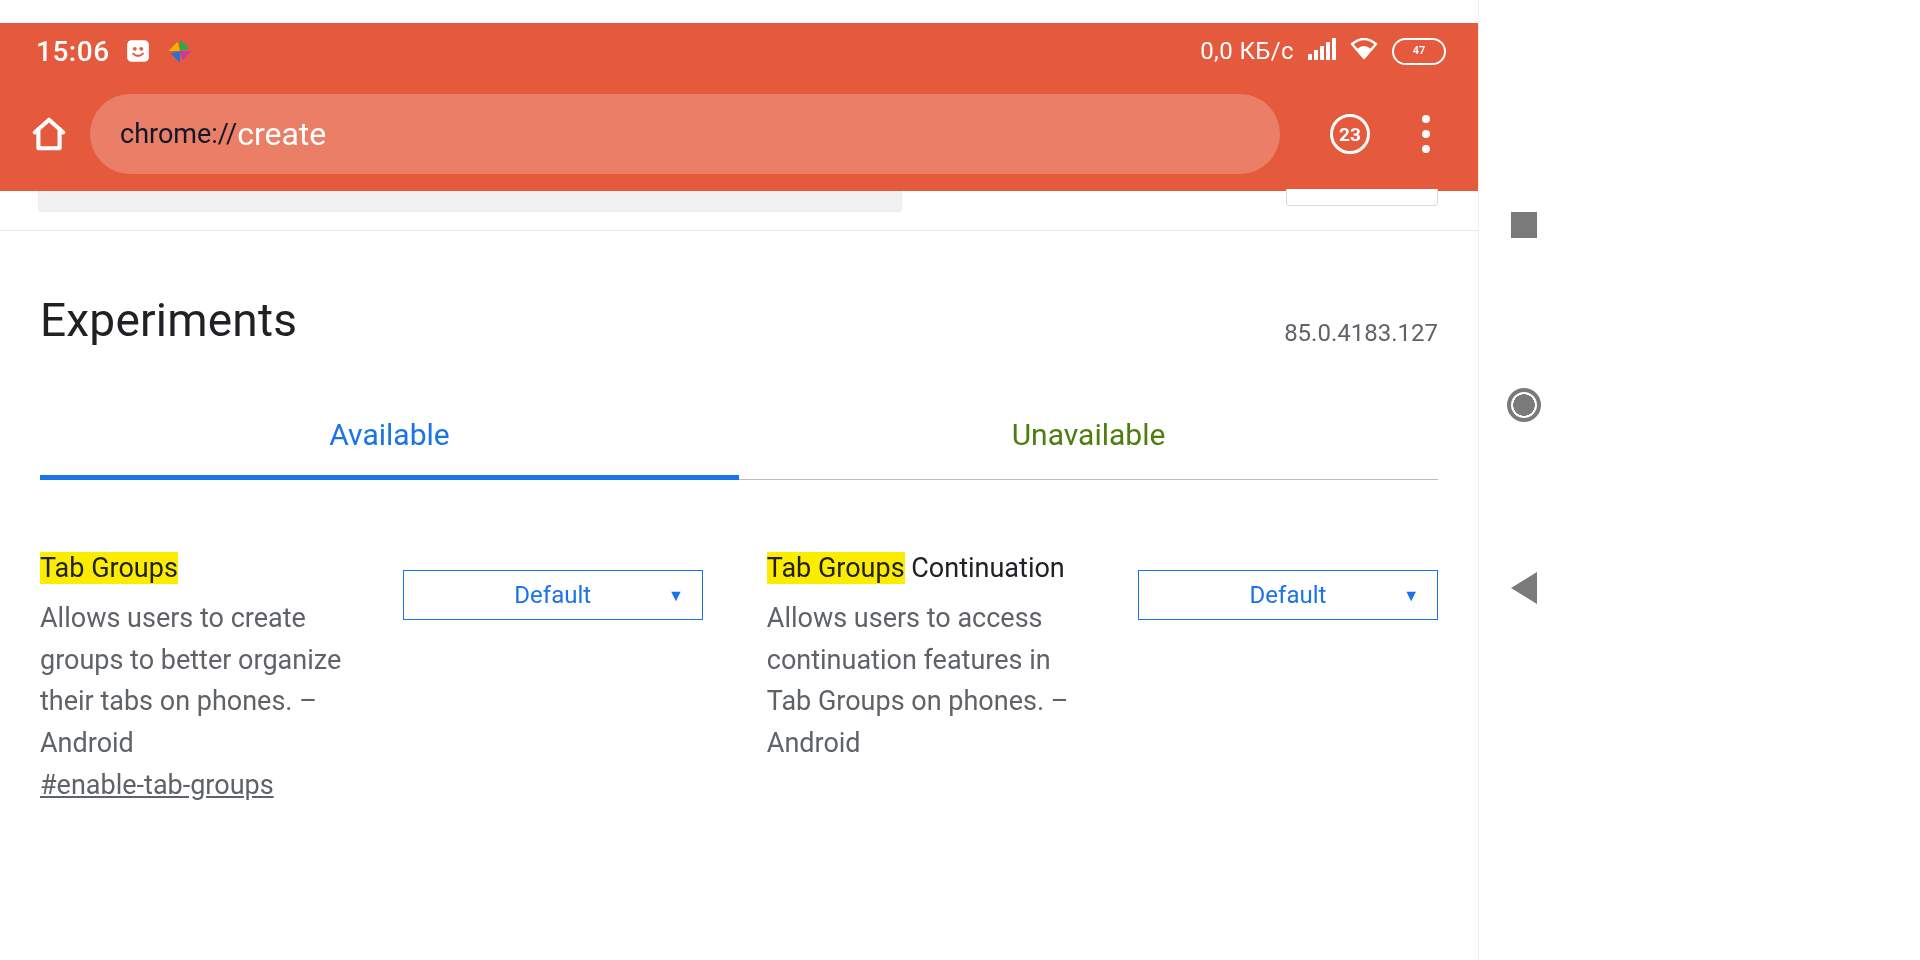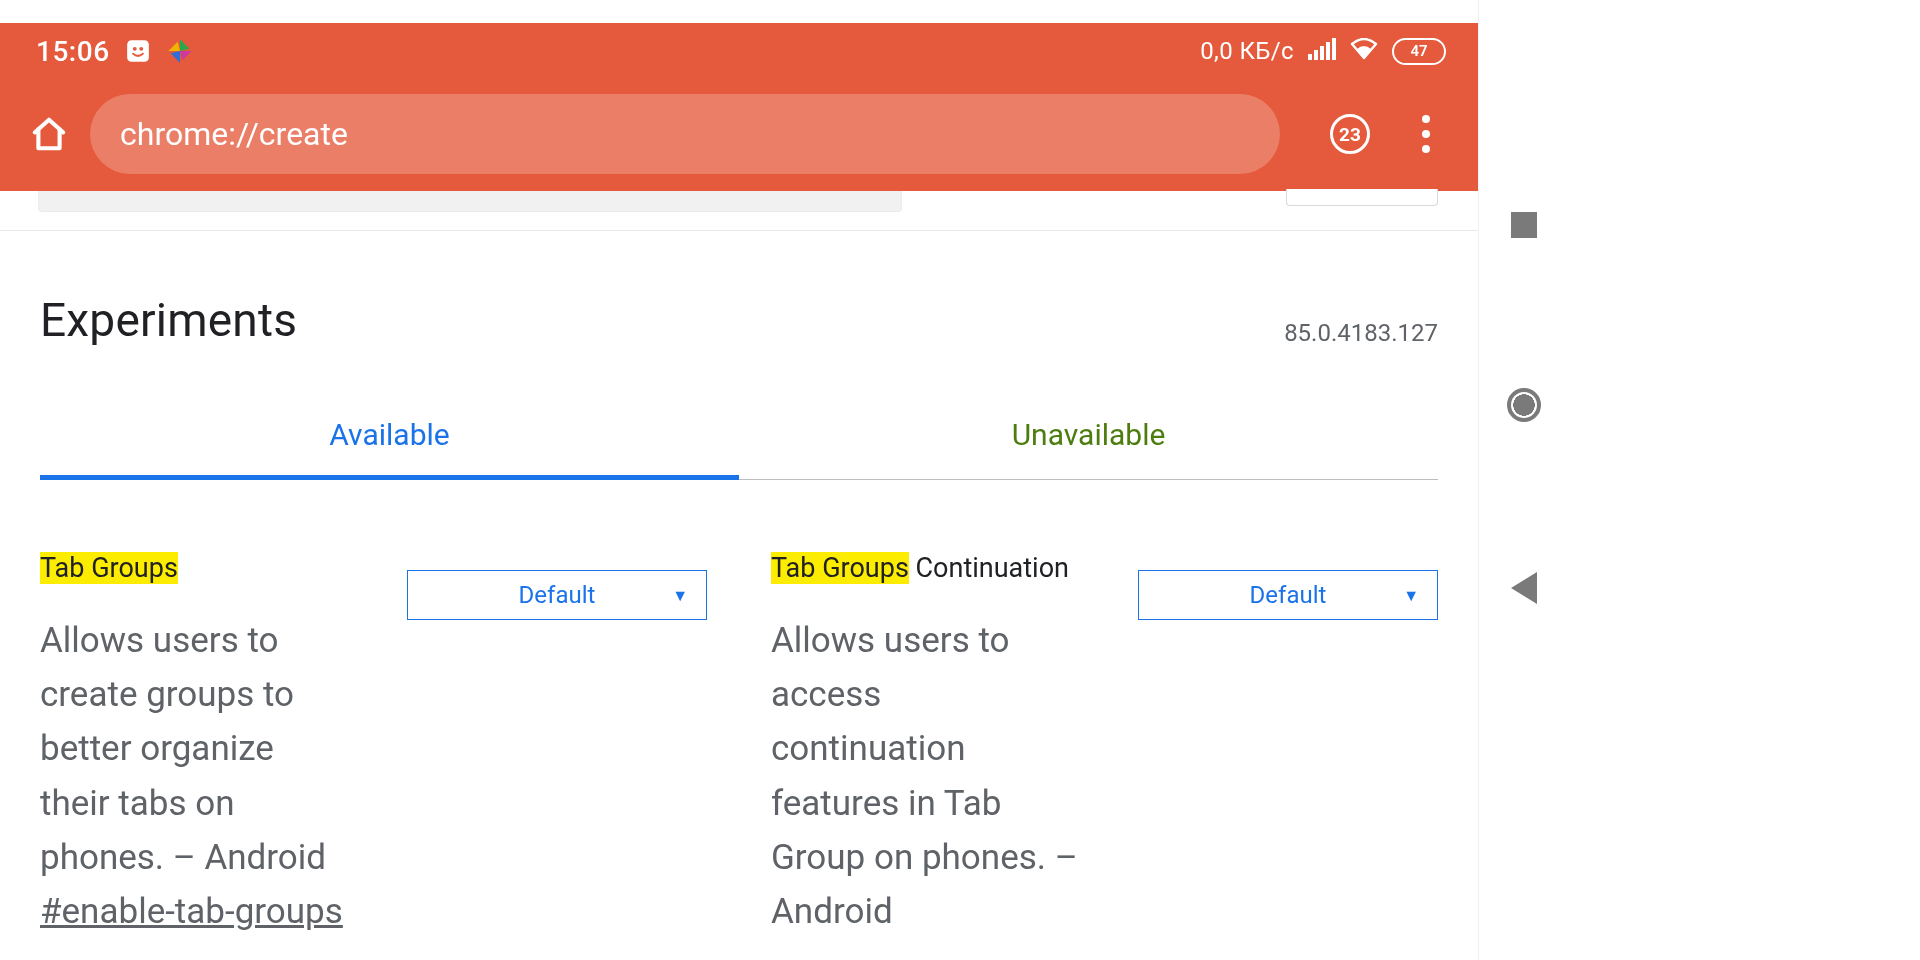--- a/index.html
+++ b/index.html
@@ -13,28 +13,28 @@
   .sb-left { display:flex; align-items:center; gap:14px; }
   .sb-time { font-size:28px; font-weight:500; letter-spacing:.5px; }
   .sb-ico { width:28px; height:28px; display:flex; align-items:center; justify-content:center; }
   .smiley svg { width:26px; height:26px; }
   .files svg { width:30px; height:30px; }
 
   .sb-right { display:flex; align-items:center; gap:14px; }
   .sb-speed { font-size:24px; font-weight:400; letter-spacing:.4px; }
   .sb-sig svg { width:28px; height:22px; }
   .sb-wifi svg { width:28px; height:22px; }
-  .sb-batt { border:2px solid #fff; border-radius:14px; padding:1px 10px 2px; font-size:15px; font-weight:600; min-width:54px; text-align:center; line-height:20px; }
+  .sb-batt { border:2px solid #fff; border-radius:14px; padding:1px 10px 2px; font-size:11px; font-weight:600; min-width:54px; text-align:center; line-height:20px; }
 
   
   .toolbar { width:100%; height:112px; background:#e55a3c; display:flex; align-items:center; padding:0 32px 2px 26px; gap:18px; }
   .home-ico { width:46px; height:46px; display:flex; align-items:center; justify-content:center; color:#fff; cursor:pointer; }
   .home-ico svg { width:38px; height:38px; stroke:#fff; }
   .omnibox { flex:1; height:80px; background:rgba(255,255,255,.22); border-radius:40px; display:flex; align-items:center; padding:0 30px; cursor:text; max-width:1190px;}
-  .omni-proto { color:#ffffff; font-size:32px; font-weight:400;}
+  .omni-proto { color:#0f172a; font-size:27px; font-weight:400;}
   .omni-path { color:#fff; font-size:32px; font-weight:400; }
   .tabcount { margin-left:auto; width:40px; height:40px; border:3px solid #fff; border-radius:20px; display:flex; align-items:center; justify-content:center; color:#fff; font-size:19px; font-weight:700; cursor:pointer;}
   .kebab { margin-left:18px; width:40px; height:40px; display:flex; flex-direction:column; align-items:center; justify-content:center; gap:7px; cursor:pointer;}
   .kebab span { width:8px; height:8px; background:#fff; border-radius:50%; }
 
   
   .topstrip { height:40px; background:#fff; position:relative; border-bottom:1px solid #e8e8e8; }
   .topstrip::before { content:""; position:absolute; left:38px; top:0; width:862px; height:20px; background:#f1f1f1; border-radius:0 0 4px 4px; border:1px solid #ececec; border-top:none;}
   .topstrip::after { content:""; position:absolute; right:40px; top:-2px; width:150px; height:16px; background:#fff; border:1px solid #d9d9d9; border-top:none; border-radius:0 0 4px 4px;}
 
@@ -48,21 +48,21 @@
   .tab { flex:1; text-align:center; font-size:30px; padding:0 0 28px; cursor:pointer; position:relative; color:#4d7c0f;}
   .tab.active { color:#1a73e8; }
   .tab-underline-active { position:absolute; left:0; bottom:0; height:5px; width:100%; background:#1a73e8;}
   .tab-underline { position:absolute; left:0; bottom:0; height:1.5px; width:100%; background:#bdbdbd;}
 
   .flags { margin-top:72px; display:flex; flex-direction:row; gap:64px;}
   .flag { display:flex; align-items:flex-start; justify-content:space-between; gap:60px;}
   .flag-left { flex:1; max-width:1040px;}
   .flag-title { font-size:27px; color:#202124; font-weight:400; line-height:1.25; }
   .hl { background:#fcec00; }
-  .flag-desc { font-size:35px; color:#5f6368; margin-top:28px; line-height:1.55; }
+  .flag-desc { font-size:27px; color:#5f6368; margin-top:12px; line-height:1.55; }
   .flag-anchor { color:#5f6368; text-decoration:underline; }
   .flag-select { flex:0 0 300px; margin-top:18px; }
   .select { width:300px; height:50px; border:1.5px solid #1a73e8; display:flex; align-items:center; justify-content:center; position:relative; color:#1a73e8; font-size:24px; cursor:pointer; user-select:none; background:#fff;}
   .select .caret { position:absolute; right:18px; top:50%; transform:translateY(-50%); font-size:16px; color:#1a73e8;}
 
   
   .sysstrip { flex:0 0 90px; height:960px; background:#fff; display:flex; flex-direction:column; align-items:center; gap:150px; padding-top:212px; border-left:1px solid #f0f0f0;}
   .sys-stop { width:26px; height:26px; background:#7a7a7a; }
   .sys-rec { width:34px; height:34px; border-radius:50%; background:radial-gradient(circle at center,#7a7a7a 0%,#7a7a7a 58%,transparent 59%); border:4px solid #7a7a7a; box-sizing:border-box;}
   .sys-back { width:0; height:0; border-top:16px solid transparent; border-bottom:16px solid transparent; border-right:26px solid #7a7a7a; }
@@ -167,21 +167,21 @@
             <span>Default</span>
             <span class="caret">▼</span>
           </div>
         </div>
       </div>
 
       <div class="flag">
         <div class="flag-left">
           <div class="flag-title"><span class="hl">Tab Groups</span><span> Continuation</span></div>
           <div class="flag-desc">
-            <span>Allows users to access continuation features in Tab Group on phones. – Android</span>
+            <span>Allows users to access continuation features in Tab Groups on phones. – Android</span>
           </div>
         </div>
         <div class="flag-select">
           <div class="select">
             <span>Default</span>
             <span class="caret">▼</span>
           </div>
         </div>
       </div>
     </div>

